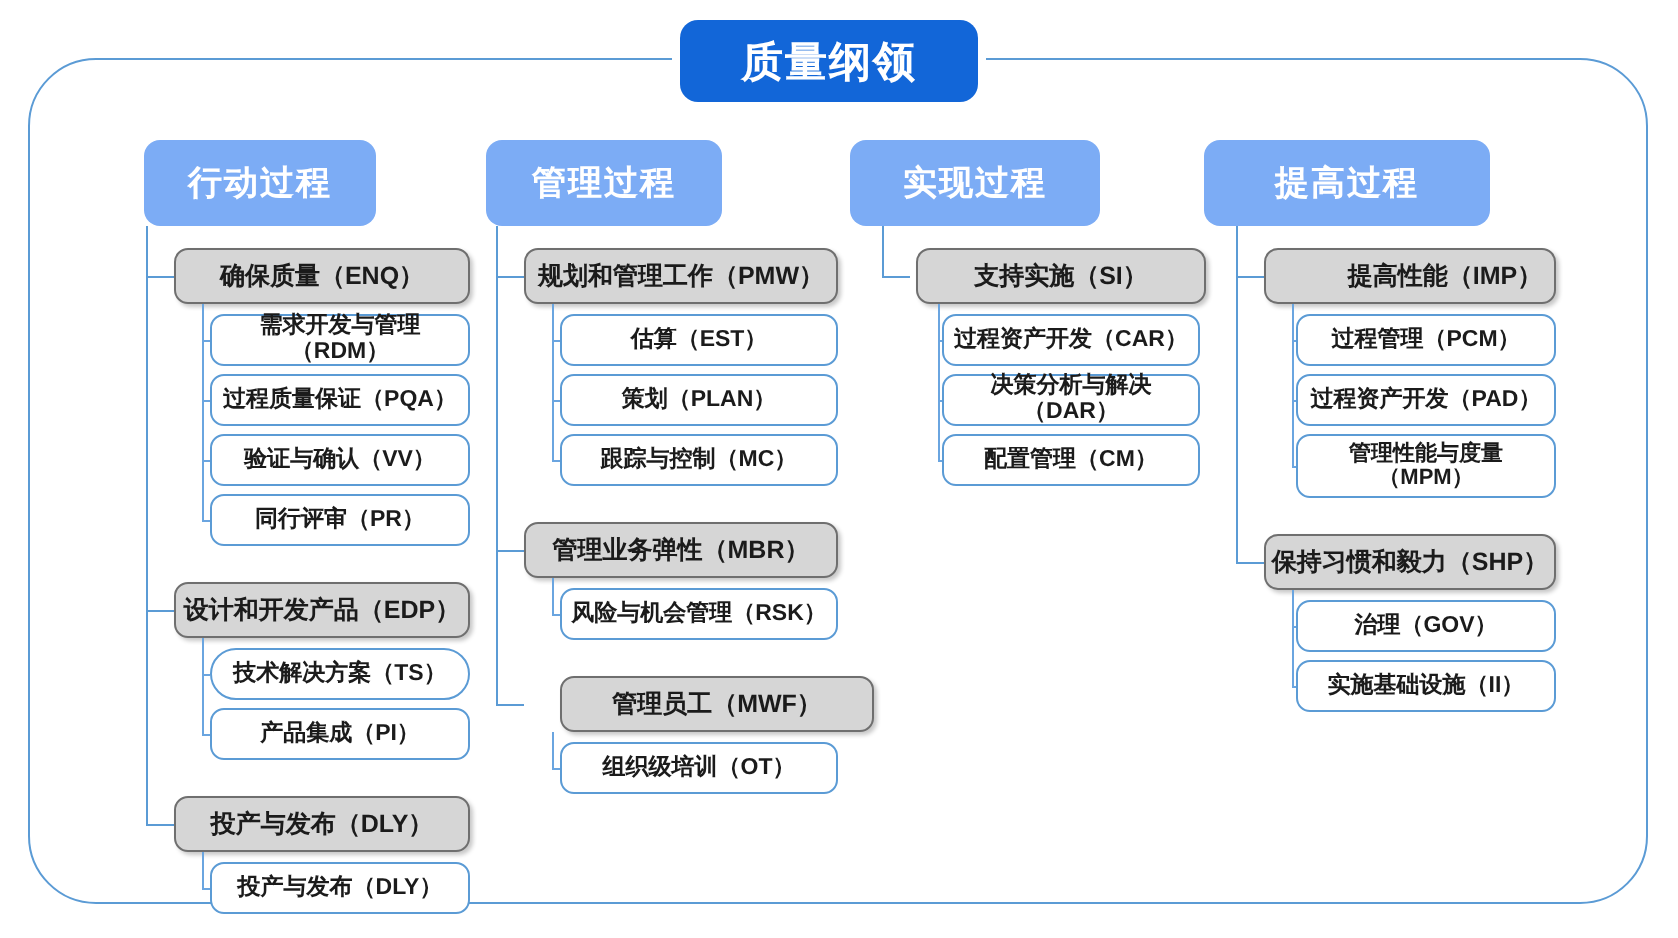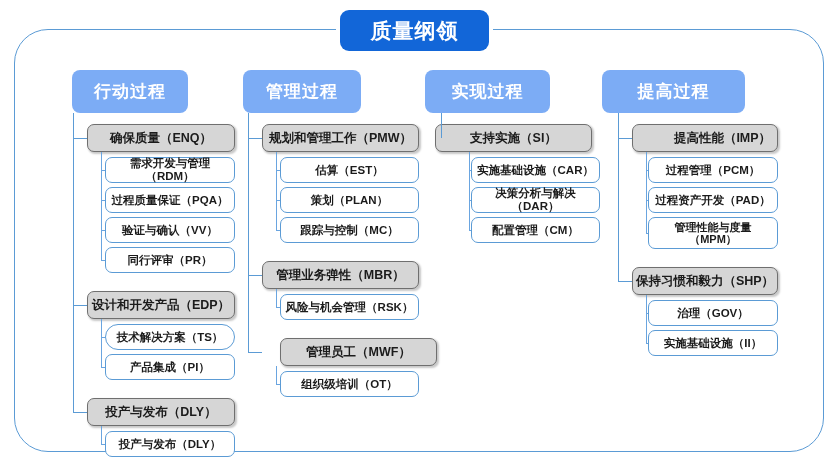--- a/index.html
+++ b/index.html
@@ -146,23 +146,23 @@
       <div class="leaf-box" style="left: 280px; top: 294px; width: 139px;">风险与机会管理（RSK）</div>
       <div class="vline sub" style="left: 276px; top: 289px; height: 18px;"></div>
       <div class="hline" style="left: 248px; top: 352px; width: 14px;"></div>
       <div class="group-box" style="left: 280px; top: 338px; width: 157px;">管理员工（MWF）</div>
       <div class="hline sub" style="left: 276px; top: 384px; width: 4px;"></div>
       <div class="leaf-box" style="left: 280px; top: 371px; width: 139px;">组织级培训（OT）</div>
       <div class="vline sub" style="left: 276px; top: 366px; height: 18px;"></div>
       <div class="vline" style="left: 248px; top: 113px; height: 239px;"></div>
       <div class="col-header" style="left: 425px; top: 70px; width: 125px;">实现过程</div>
       <div class="hline" style="left: 441px; top: 138px; width: 14px;"></div>
-      <div class="group-box" style="left: 435px; top: 124px; width: 157px; text-align: center;">支持实施（SI）</div>
+      <div class="group-box" style="left: 458px; top: 124px; width: 145px; text-align: center;">支持实施（SI）</div>
       <div class="hline sub" style="left: 469px; top: 170px; width: 2px;"></div>
-      <div class="leaf-box" style="left: 471px; top: 157px; width: 129px;">实施基础设施（CAR）</div>
+      <div class="leaf-box" style="left: 471px; top: 157px; width: 129px;">过程资产开发（CAR）</div>
       <div class="hline sub" style="left: 469px; top: 200px; width: 2px;"></div>
       <div class="leaf-box" style="left: 471px; top: 187px; width: 129px;">决策分析与解决（DAR）</div>
       <div class="hline sub" style="left: 469px; top: 230px; width: 2px;"></div>
       <div class="leaf-box" style="left: 471px; top: 217px; width: 129px;">配置管理（CM）</div>
       <div class="vline sub" style="left: 469px; top: 152px; height: 78px;"></div>
       <div class="vline" style="left: 441px; top: 113px; height: 25px;"></div>
       <div class="col-header" style="left: 602px; top: 70px; width: 143px;">提高过程</div>
       <div class="hline" style="left: 618px; top: 138px; width: 14px;"></div>
       <div class="group-box" style="left: 632px; top: 124px; width: 146px; padding-left: 35px;">提高性能（IMP）</div>
       <div class="hline sub" style="left: 646px; top: 170px; width: 2px;"></div>

